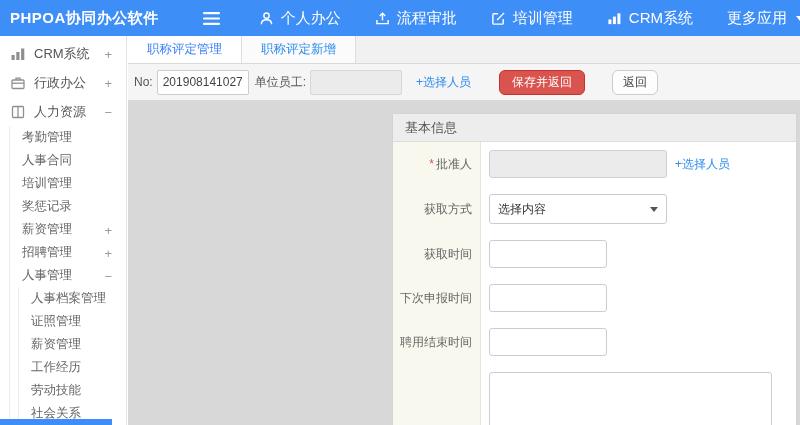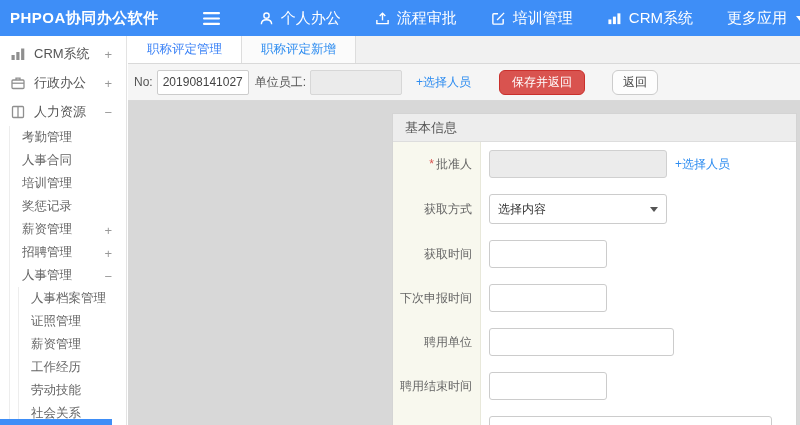--- a/index.html
+++ b/index.html
@@ -272,28 +272,20 @@
 
         <div class="frow">
           <div class="flabel">
             <span>下次申报时间</span>
           </div>
           <div class="ffield">
             <input class="inp w-sm" value="" style="">
           </div>
         </div>
 
-        <div class="frow">
-          <div class="flabel">
-            <span>聘用单位</span>
-          </div>
-          <div class="ffield">
-            <input class="inp w-md" value="" style="">
-          </div>
-        </div>
 
         <div class="frow">
           <div class="flabel">
             <span>聘用结束时间</span>
           </div>
           <div class="ffield">
             <input class="inp w-sm" value="" style="">
           </div>
         </div>
 

